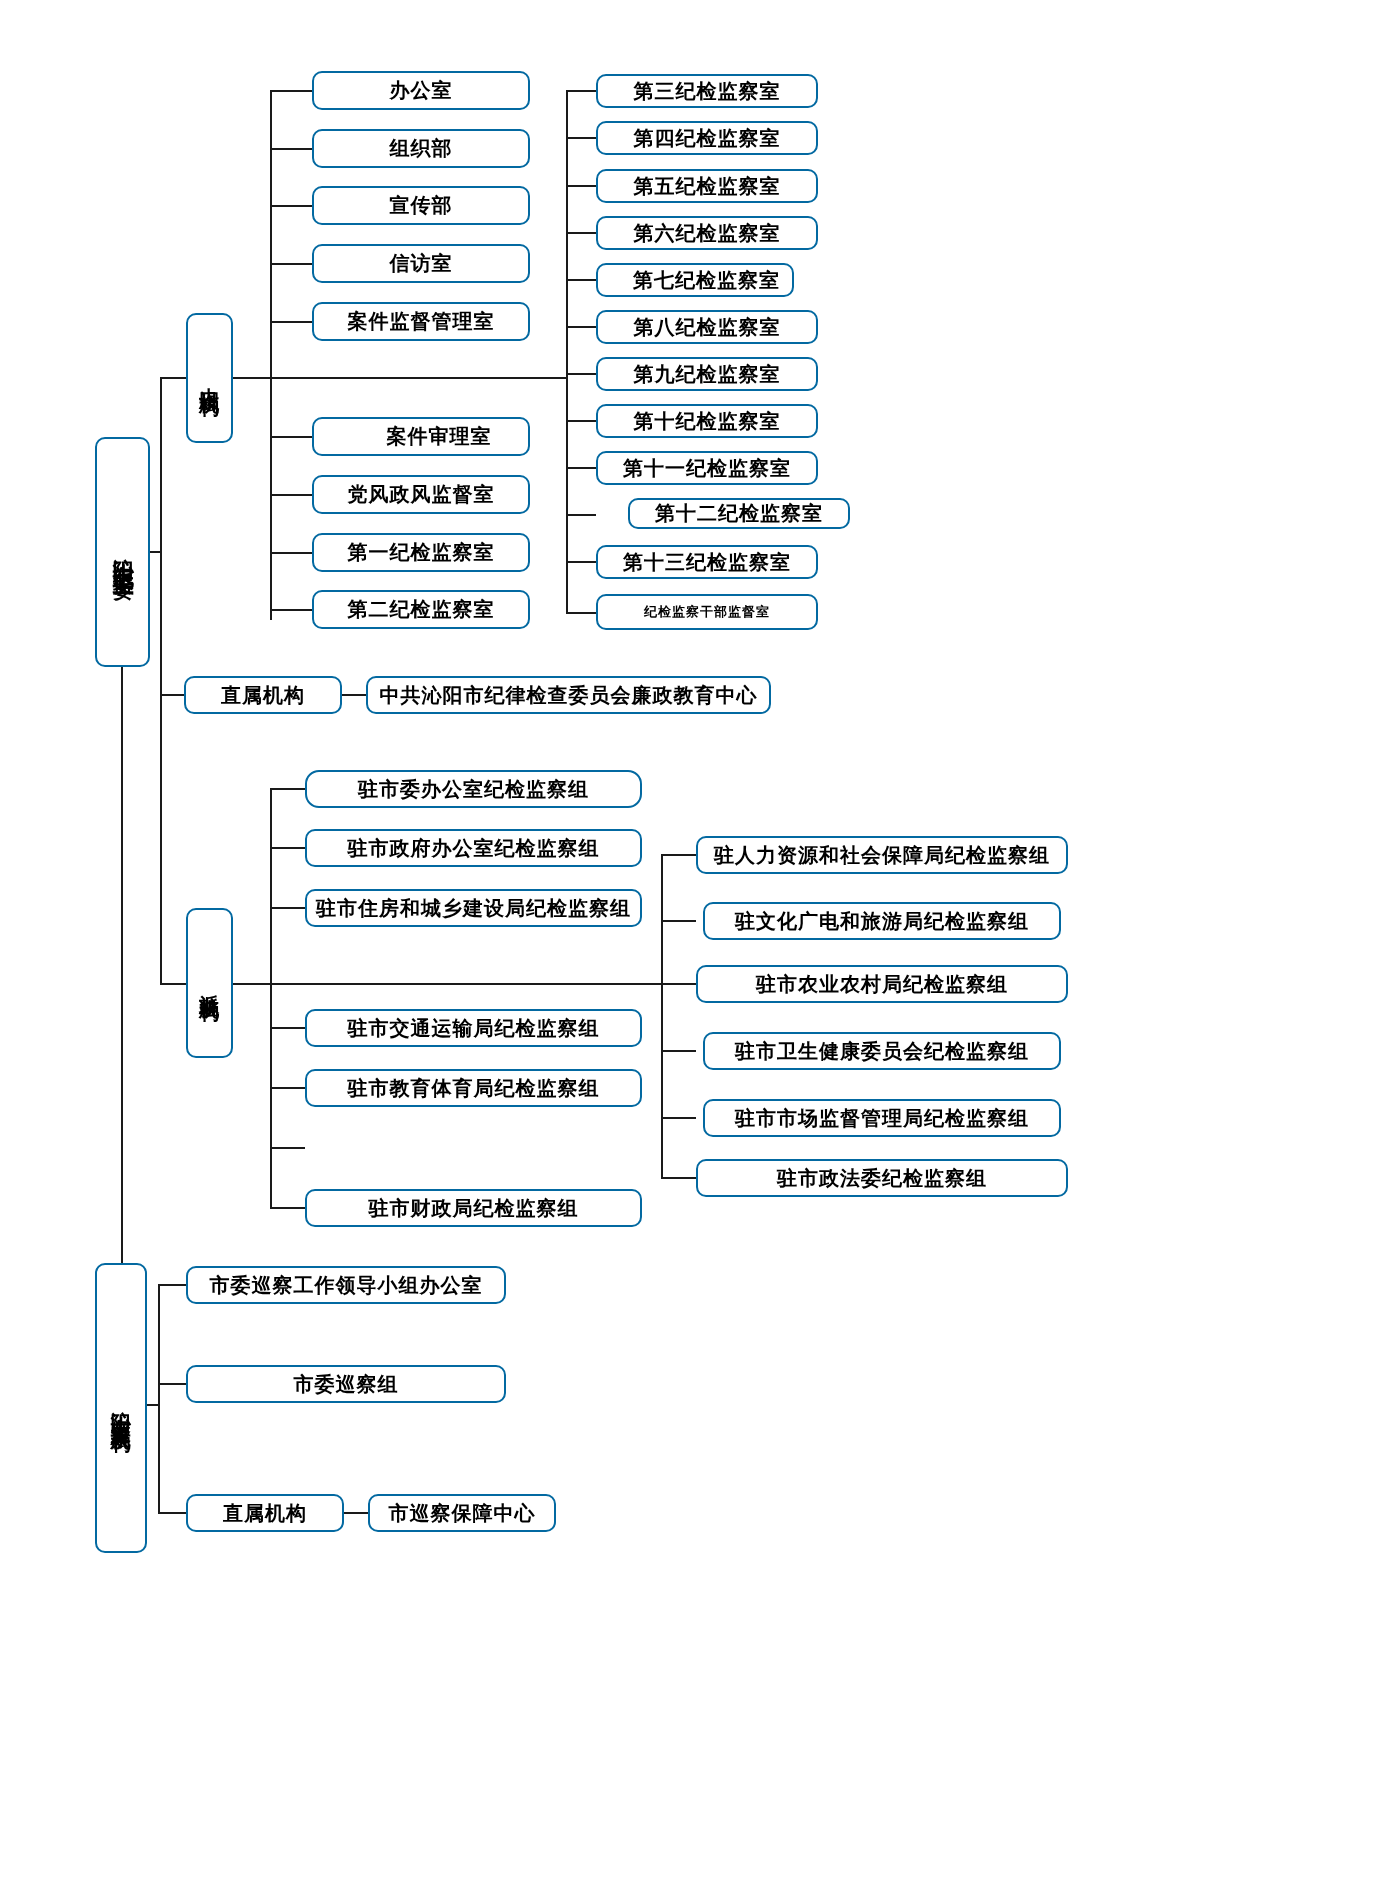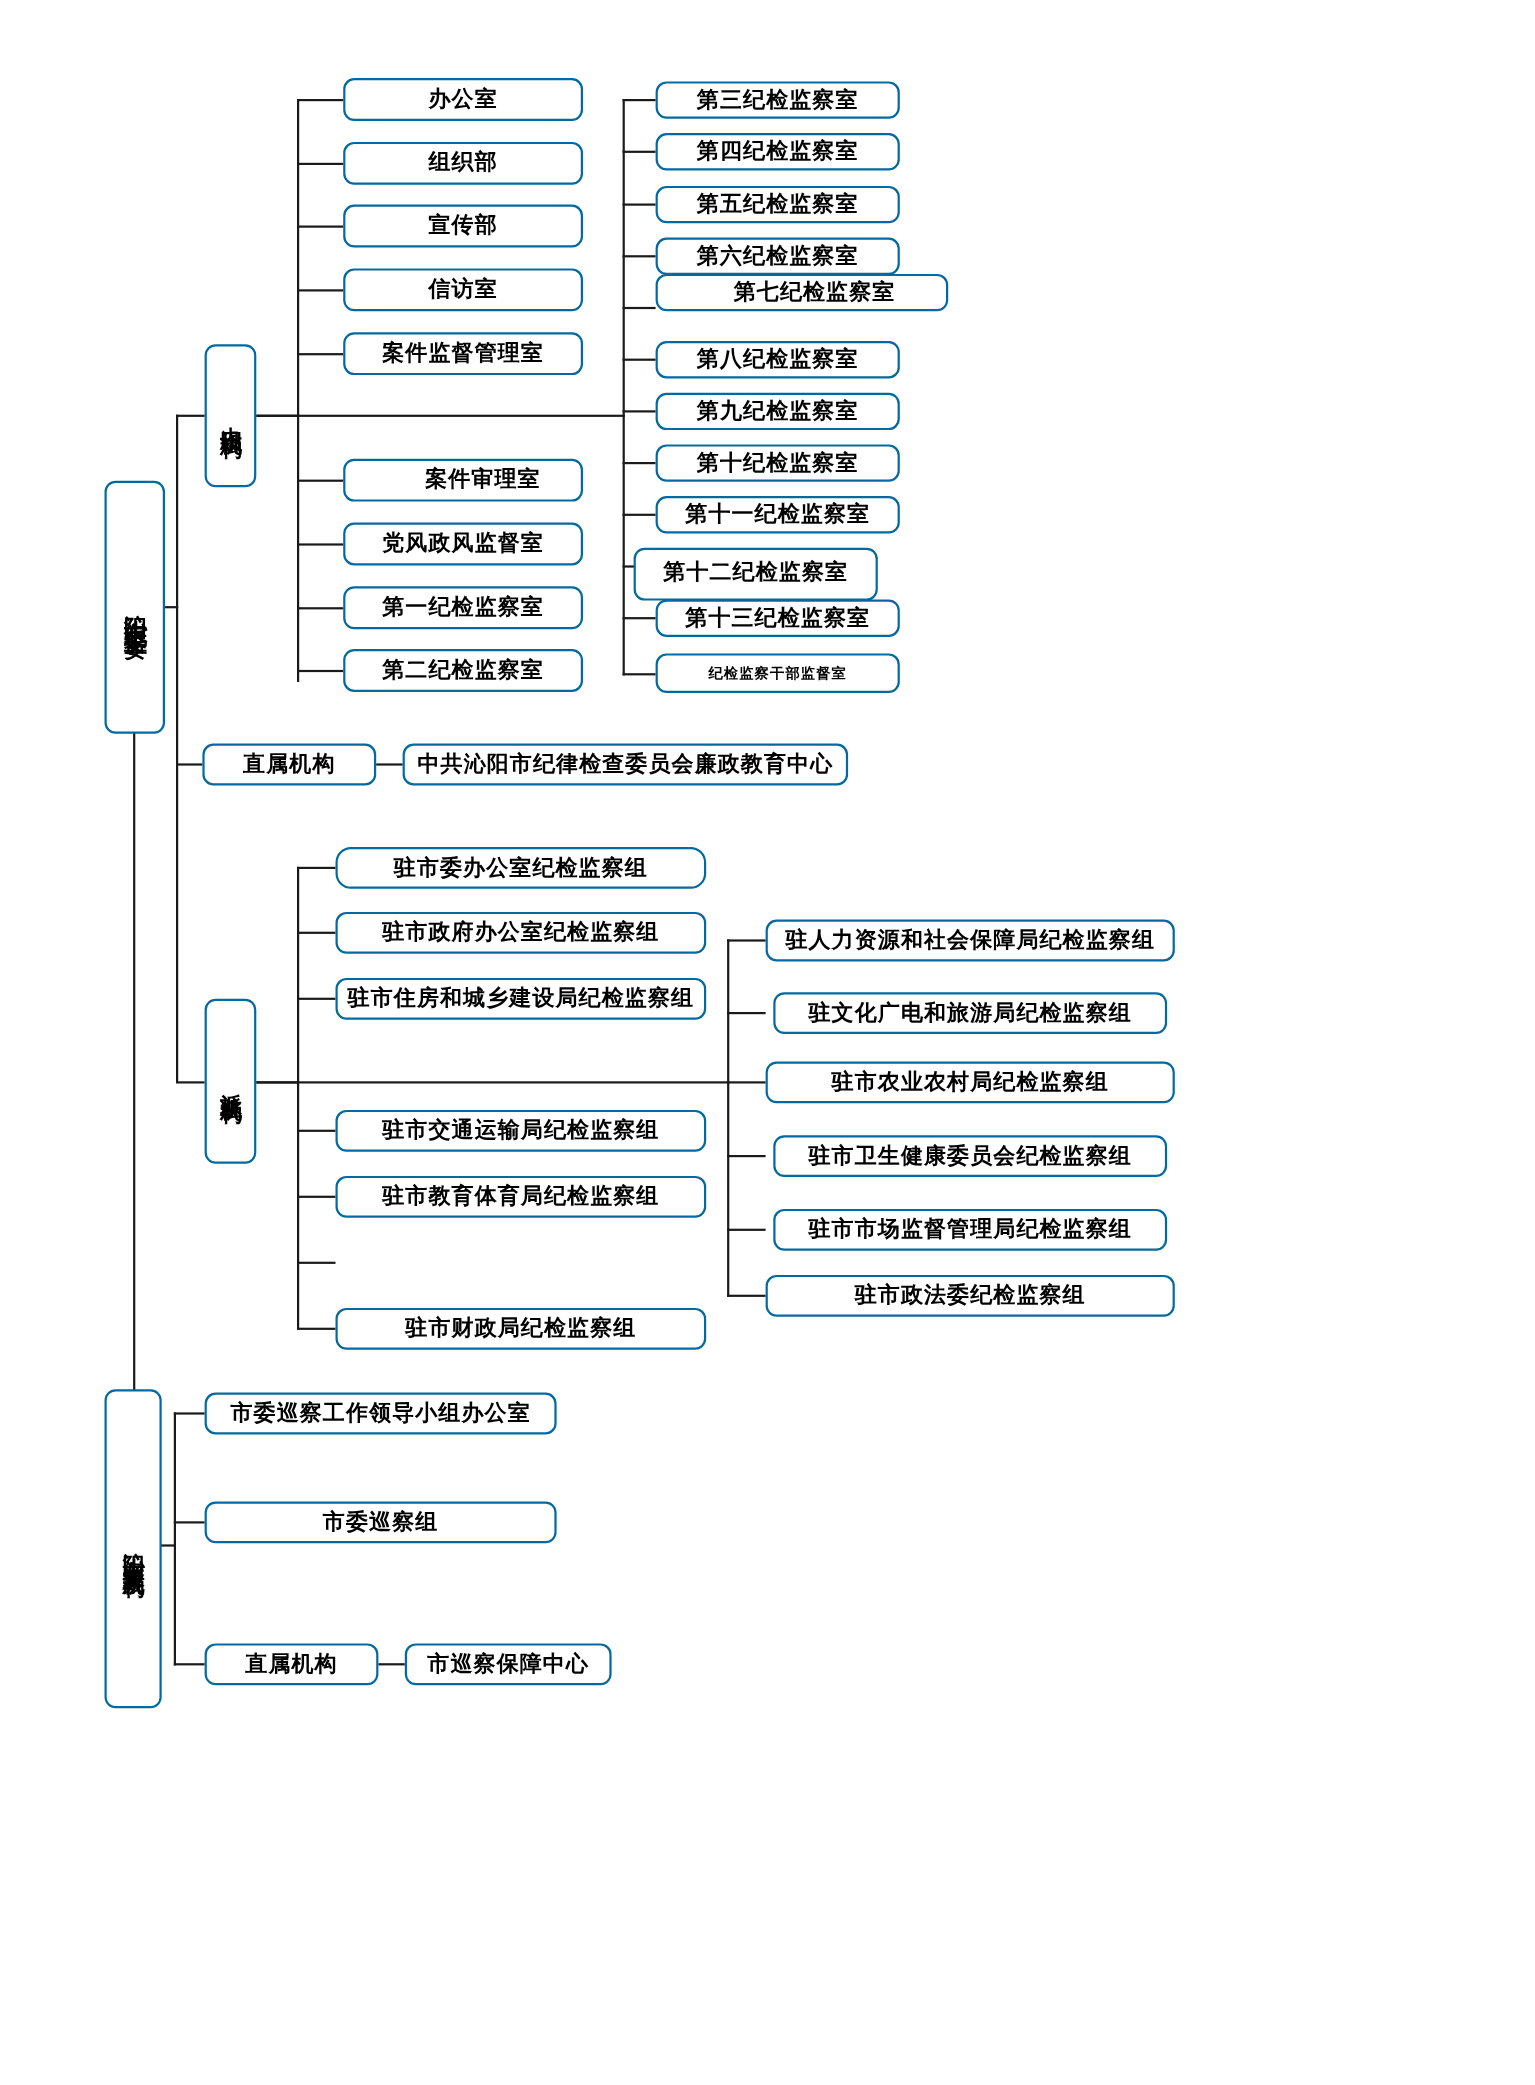--- a/index.html
+++ b/index.html
@@ -107,26 +107,26 @@
   <div class="ln h" style="left:566px;top:420px;width:30px;"></div>
   <div class="ln h" style="left:566px;top:467px;width:30px;"></div>
   <div class="ln h" style="left:566px;top:514px;width:30px;"></div>
   <div class="ln h" style="left:566px;top:561px;width:30px;"></div>
   <div class="ln h" style="left:566px;top:612px;width:30px;"></div>
 
   <div class="node s20" style="left:596px;top:74px;width:222px;height:34px;">第三纪检监察室</div>
   <div class="node s20" style="left:596px;top:121px;width:222px;height:34px;">第四纪检监察室</div>
   <div class="node s20" style="left:596px;top:169px;width:222px;height:34px;">第五纪检监察室</div>
   <div class="node s20" style="left:596px;top:216px;width:222px;height:34px;">第六纪检监察室</div>
-  <div class="node s20" style="left:596px;top:249px;width:266px;height:34px;padding-left:23px;">第七纪检监察室</div>
+  <div class="node s20" style="left:596px;top:263px;width:198px;height:34px;padding-left:23px;">第七纪检监察室</div>
   <div class="node s20" style="left:596px;top:310px;width:222px;height:34px;">第八纪检监察室</div>
   <div class="node s20" style="left:596px;top:357px;width:222px;height:34px;">第九纪检监察室</div>
   <div class="node s20" style="left:596px;top:404px;width:222px;height:34px;">第十纪检监察室</div>
   <div class="node s20" style="left:596px;top:451px;width:222px;height:34px;">第十一纪检监察室</div>
-  <div class="node s20" style="left:576px;top:498px;width:222px;height:48px;font-family:Liberation Mono, monospace;">第十二纪检监察室</div>
+  <div class="node s20" style="left:628px;top:498px;width:222px;height:31px;">第十二纪检监察室</div>
   <div class="node s20" style="left:596px;top:545px;width:222px;height:34px;">第十三纪检监察室</div>
   <div class="node s19" style="left:596px;top:594px;width:222px;height:36px;">纪检监察干部监督室</div>
 
   <div class="ln h" style="left:342px;top:694px;width:24px;"></div>
   <div class="node s20" style="left:366px;top:676px;width:405px;height:38px;">中共沁阳市纪律检查委员会廉政教育中心</div>
 
   <div class="ln h" style="left:233px;top:983px;width:39px;"></div>
   <div class="ln v" style="left:270px;top:788px;height:420px;"></div>
 
   <div class="ln h" style="left:270px;top:788px;width:35px;"></div>

